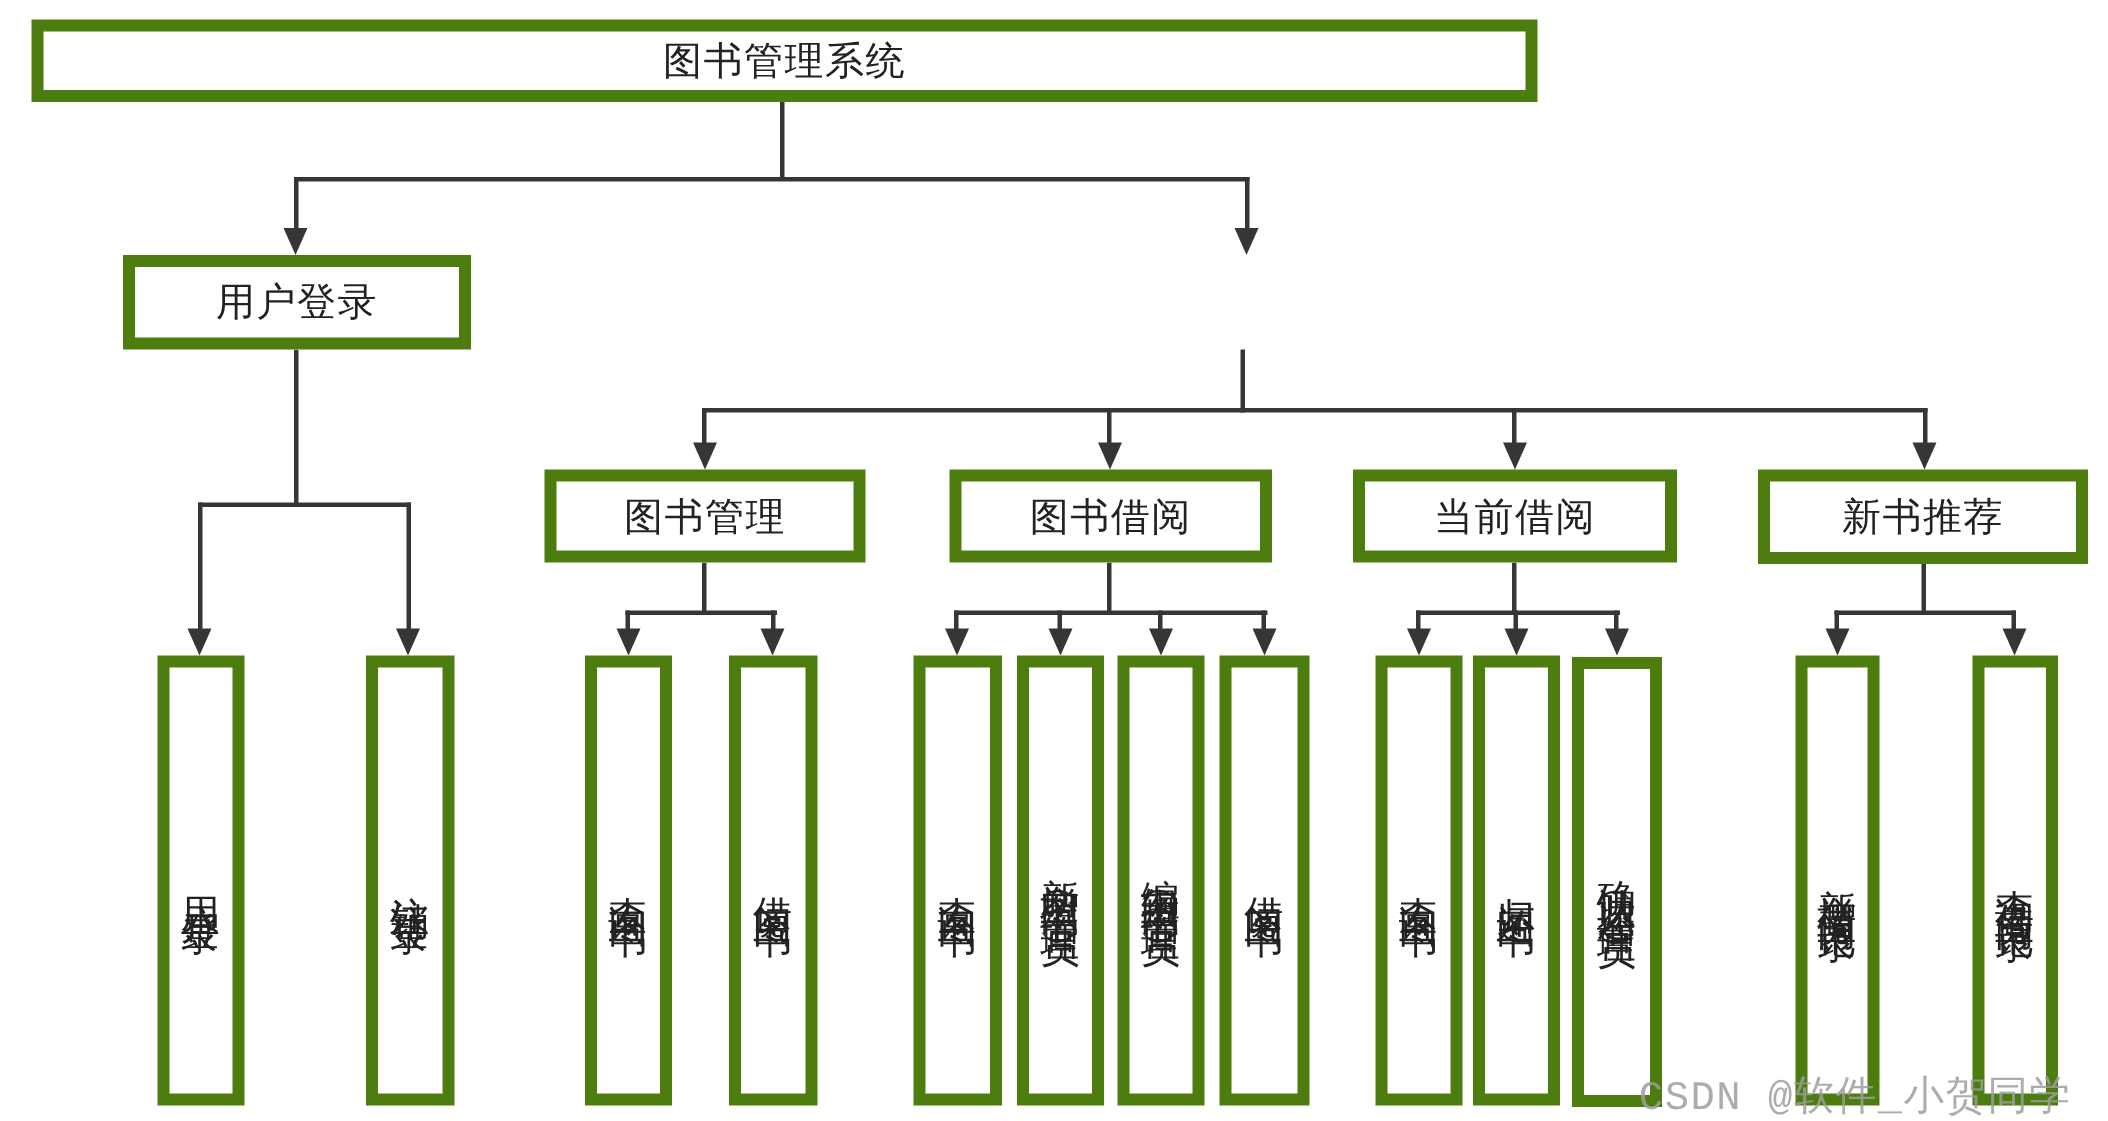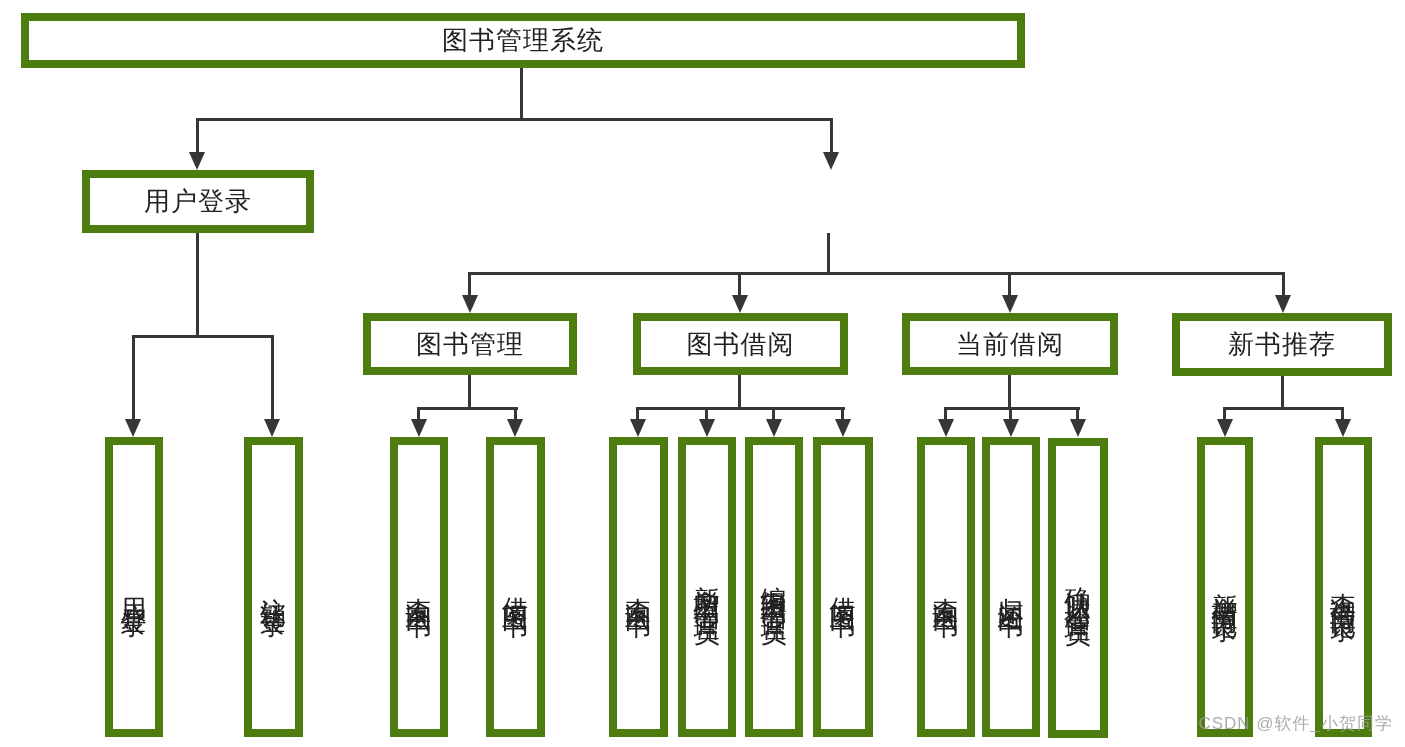--- a/index.html
+++ b/index.html
@@ -51,27 +51,28 @@
     position: absolute;
     width: 0;
     height: 0;
     border-left: 8px solid transparent;
     border-right: 8px solid transparent;
     border-top: 18px solid #363636;
     z-index: 1;
   }
   .watermark {
     position: absolute;
-    right: 12px;
+    right: 24px;
     top: 712px;
-    font-size: 17px;
+    font-size: 27px;
     color: rgba(158, 158, 158, 0.85);
     letter-spacing: 1px;
     white-space: nowrap;
     z-index: 5;
+    font-family: Liberation Mono, monospace;
   }
 </style>
 </head>
 <body>
 
 <div class="canvas">
 
   <div class="box hbox" style="left:21px;top:13px;width:1004px;height:55px">图书管理系统</div>
 
   <div class="vline" style="left:520px;top:67px;height:53px"></div>

